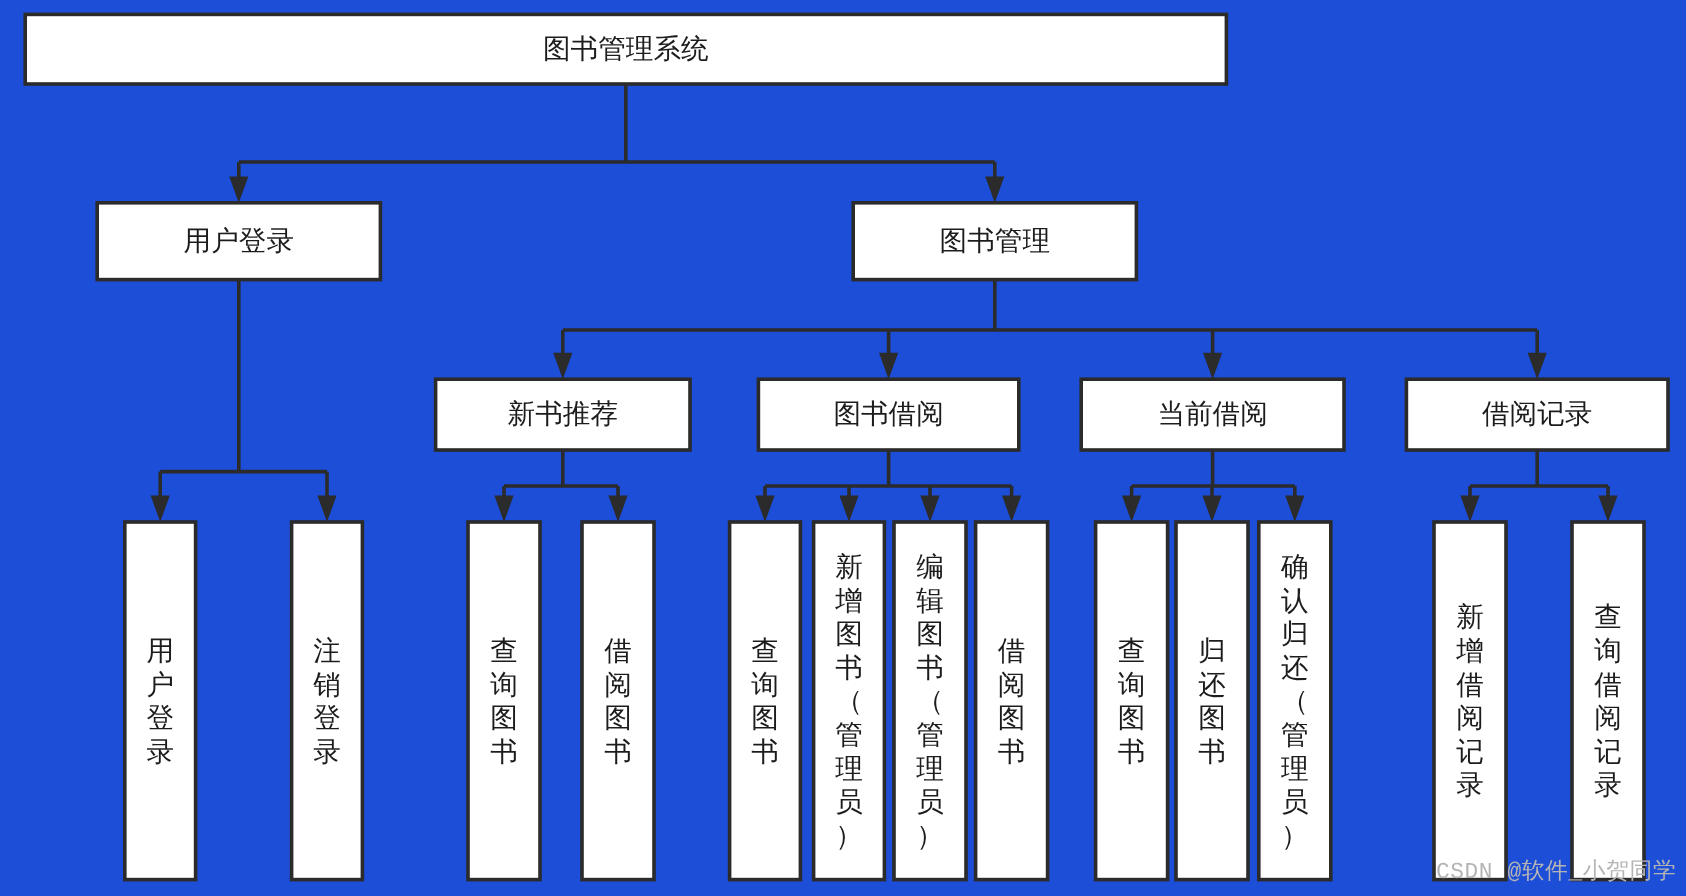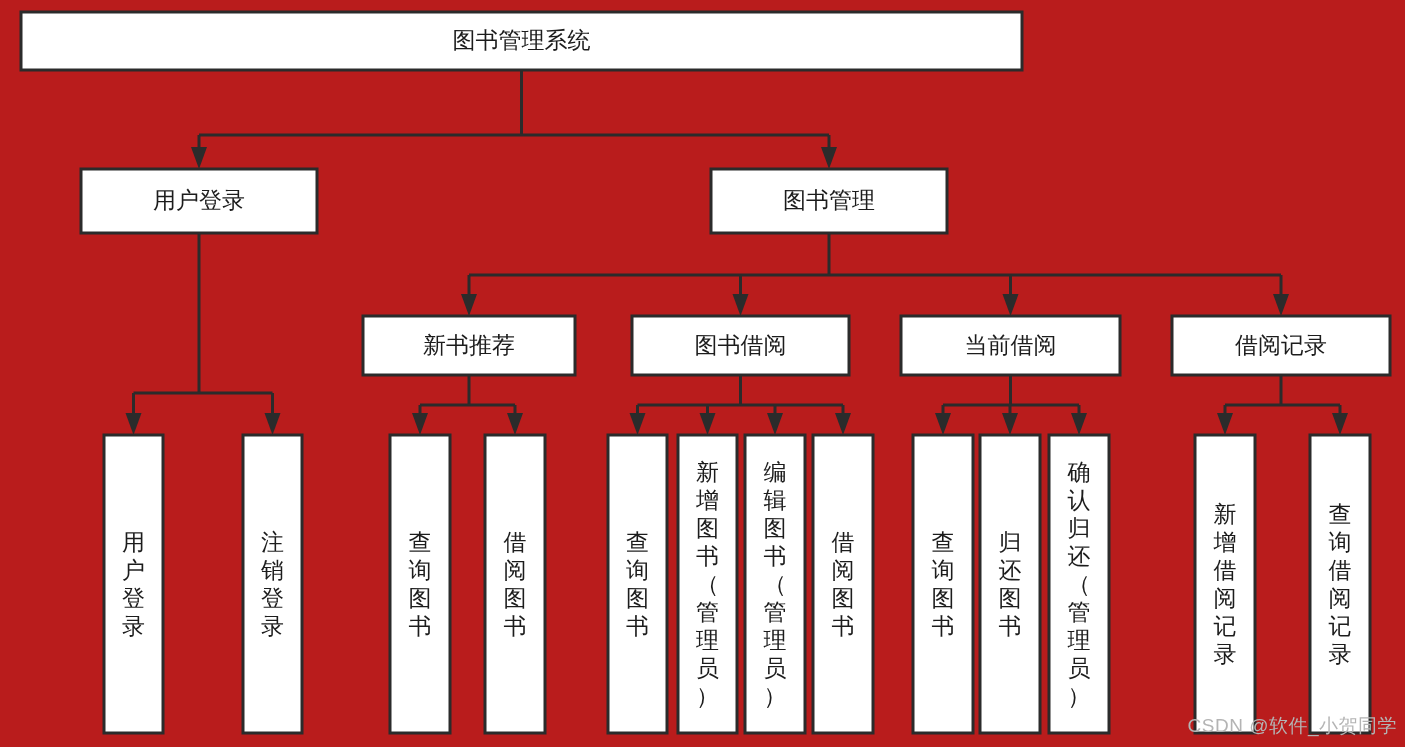--- a/index.html
+++ b/index.html
@@ -10,21 +10,21 @@
   body {
     width: 1405px;
     height: 747px;
     font-family: "Liberation Sans", "DejaVu Sans", sans-serif;
     overflow: hidden;
   }
   #diagram-root {
     position: relative;
     width: 1405px;
     height: 747px;
-    background: #b91c1c;
+    background: #1d4ed8;
   }
   svg#tree-svg {
     position: absolute;
     top: 0;
     left: 0;
     width: 1405px;
     height: 747px;
   }
   .node-box {
     fill: #ffffff;
@@ -50,21 +50,21 @@
   .node-label-v {
     font-family: "Liberation Sans", "DejaVu Sans", sans-serif;
     font-size: 23px;
     fill: #1c1c1c;
     text-anchor: middle;
   }
   .watermark {
     position: absolute;
     right: 8px;
     bottom: 8px;
-    font-family: Liberation Sans, sans-serif;
+    font-family: Liberation Mono, monospace;
     font-size: 19px;
     color: #b4b4b4;
     letter-spacing: 0.5px;
     white-space: nowrap;
     pointer-events: none;
   }
 </style>
 </head>
 <body>
 

